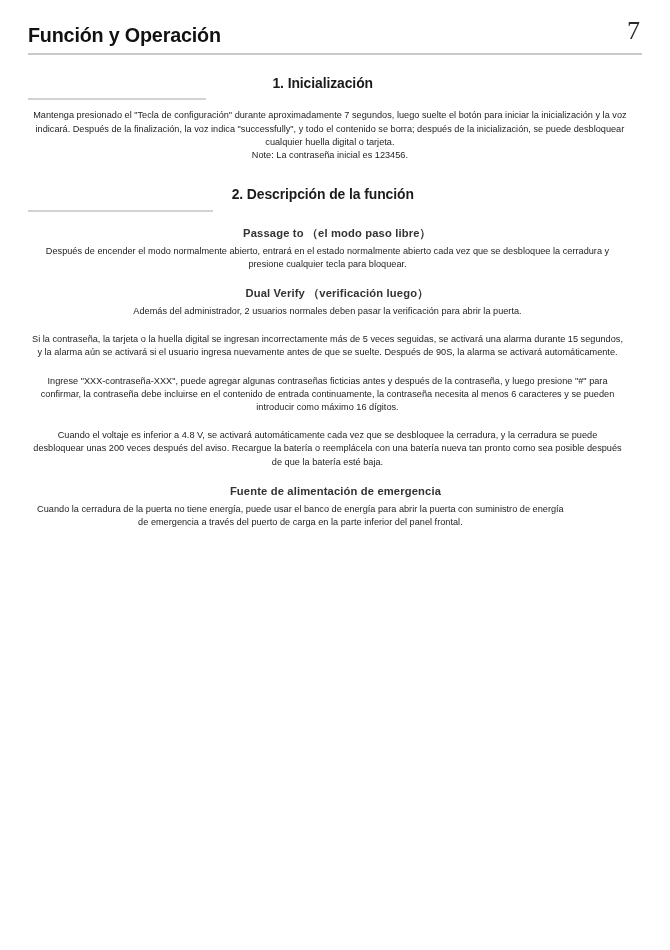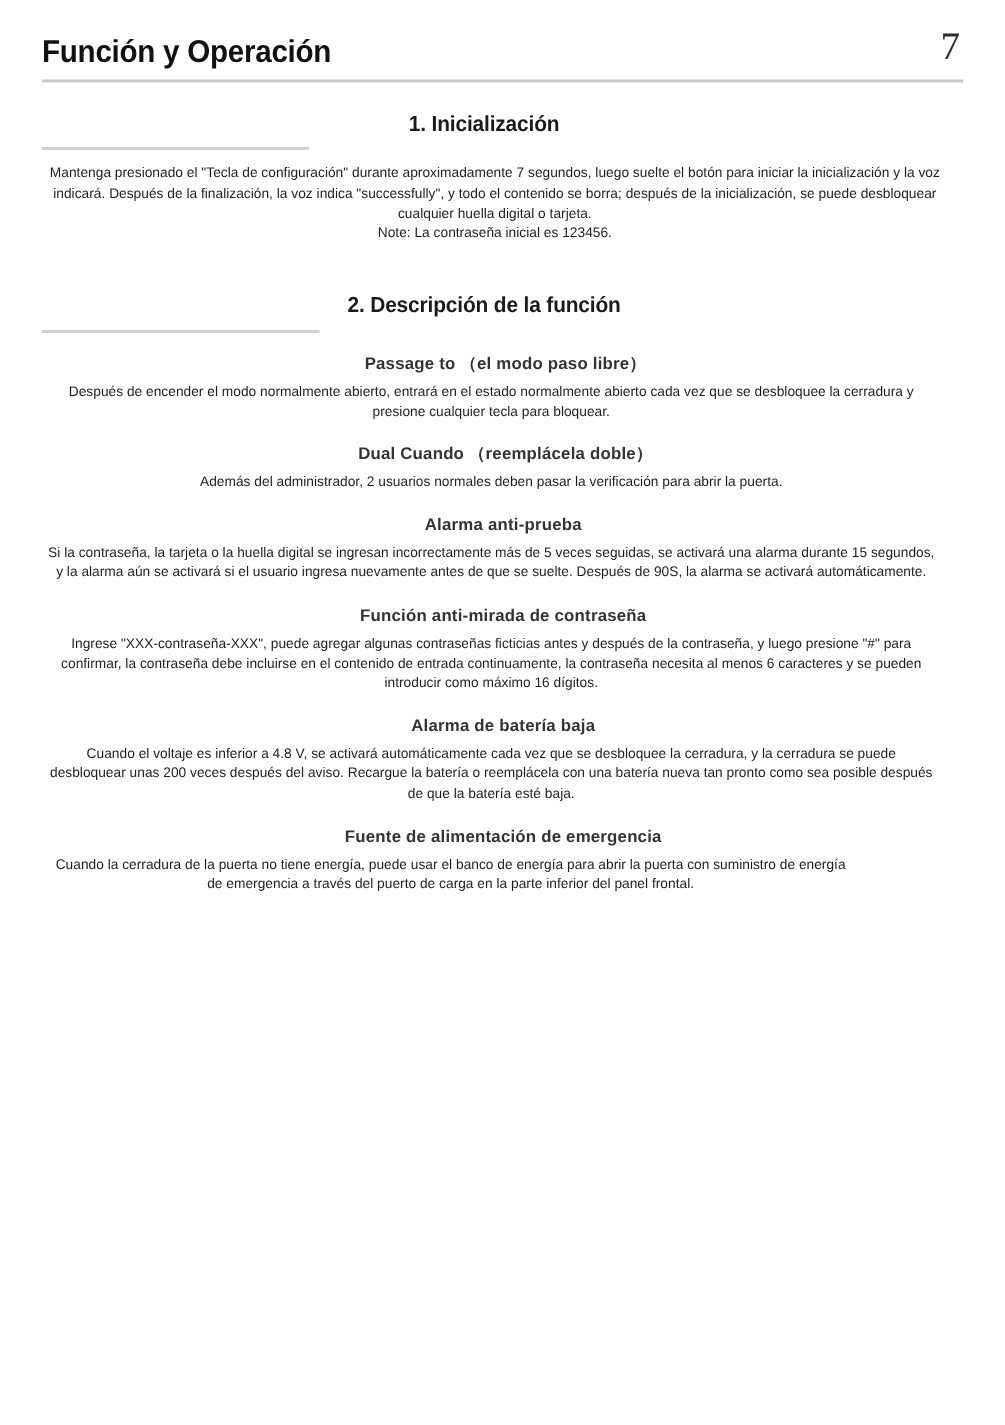--- a/index.html
+++ b/index.html
@@ -148,58 +148,49 @@
 
     <div class="section">
       <div class="section-title">1. Inicialización</div>
       <div class="section-underline"></div>
       <div class="section-body">
         <p class="para">Mantenga presionado el "Tecla de configuración" durante aproximadamente 7 segundos, luego suelte el botón para iniciar la inicialización y la voz indicará. Después de la finalización, la voz indica "successfully", y todo el contenido se borra; después de la inicialización, se puede desbloquear cualquier huella digital o tarjeta.</p>
         <p class="para">Note: La contraseña inicial es 123456.</p>
       </div>
     </div>
 
-    <div class="section" style="margin-top:34px;">
+    <div class="section" style="margin-top:24px;">
       <div class="section-title">2. Descripción de la función</div>
       <div class="section-underline" style="width:185px;"></div>
 
       <div class="section-body indented" style="margin-top:14px;">
 
         <div class="sub">
           <div class="sub-title">
             <span>Passage to</span><span class="gloss">（el modo paso libre）</span>
           </div>
           <p class="para">Después de encender el modo normalmente abierto, entrará en el estado normalmente abierto cada vez que se desbloquee la cerradura y presione cualquier tecla para bloquear.</p>
         </div>
 
         <div class="sub">
           <div class="sub-title">
-            <span>Dual Cuando</span><span class="gloss">（reemplácela doble）</span>
+            <span>Dual Verify</span><span class="gloss">（verificación luego）</span>
           </div>
           <p class="para">Además del administrador, 2 usuarios normales deben pasar la verificación para abrir la puerta.</p>
         </div>
 
         <div class="sub">
-          <div class="sub-title">
-            <span>Alarma anti-prueba</span><span class="gloss"></span>
-          </div>
           <p class="para">Si la contraseña, la tarjeta o la huella digital se ingresan incorrectamente más de 5 veces seguidas, se activará una alarma durante 15 segundos, y la alarma aún se activará si el usuario ingresa nuevamente antes de que se suelte. Después de 90S, la alarma se activará automáticamente.</p>
         </div>
 
         <div class="sub">
-          <div class="sub-title">
-            <span>Función anti-mirada de contraseña</span><span class="gloss"></span>
-          </div>
           <p class="para">Ingrese "XXX-contraseña-XXX", puede agregar algunas contraseñas ficticias antes y después de la contraseña, y luego presione "#" para confirmar, la contraseña debe incluirse en el contenido de entrada continuamente, la contraseña necesita al menos 6 caracteres y se pueden introducir como máximo 16 dígitos.</p>
         </div>
 
         <div class="sub">
-          <div class="sub-title">
-            <span>Alarma de batería baja</span><span class="gloss"></span>
-          </div>
           <p class="para">Cuando el voltaje es inferior a 4.8 V, se activará automáticamente cada vez que se desbloquee la cerradura, y la cerradura se puede desbloquear unas 200 veces después del aviso. Recargue la batería o reemplácela con una batería nueva tan pronto como sea posible después de que la batería esté baja.</p>
         </div>
 
         <div class="sub">
           <div class="sub-title">
             <span>Fuente de alimentación de emergencia</span><span class="gloss"></span>
           </div>
           <p class="para" style="max-width:545px;">Cuando la cerradura de la puerta no tiene energía, puede usar el banco de energía para abrir la puerta con suministro de energía de emergencia a través del puerto de carga en la parte inferior del panel frontal.</p>
         </div>
 

